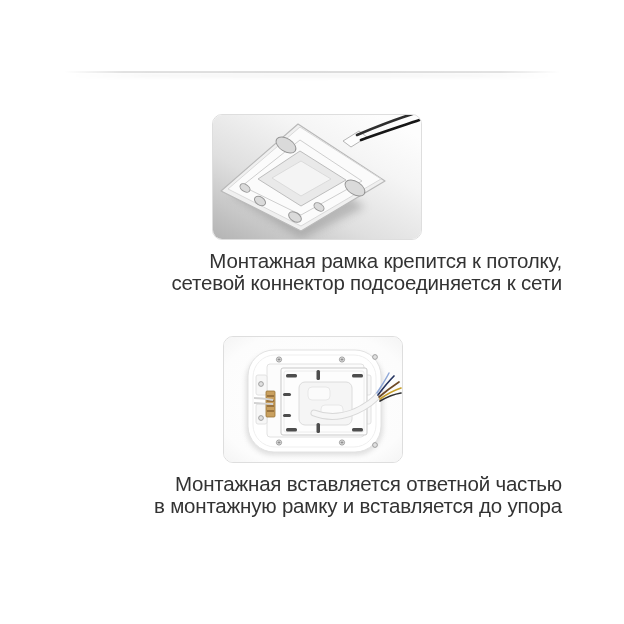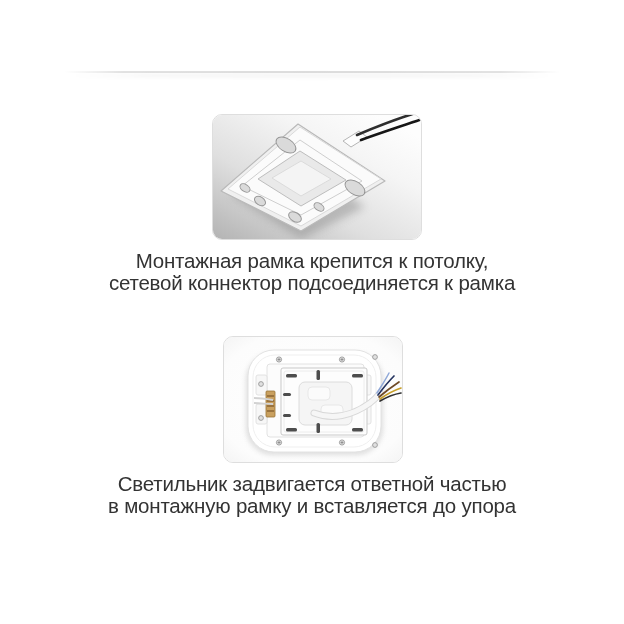--- a/index.html
+++ b/index.html
@@ -16,21 +16,21 @@
   
   .photo-card{position:absolute;background:#fff;border:1px solid #dedede;border-radius:10px;overflow:hidden;}
   .photo-card svg{display:block;}
   .card-1{left:212px;top:114px;width:208px;height:124px;}
   .card-2{left:223px;top:336px;width:178px;height:125px;}
   
   .caption{position:absolute;left:62px;width:500px;margin:0;text-align:center;
     color:#333333;font-size:20.5px;line-height:21.5px;letter-spacing:-0.2px;font-weight:400;}
   .caption-1{top:250px;}
   .caption-2{top:473px;}
-  .caption span{display:block;}
+  .caption span{display:block;text-align:right;}
 </style>
 </head>
 <body>
 
 <div class="canvas">
 
   <div class="divider">
     <div class="divider-line"></div>
     <div class="divider-shadow"></div>
   </div>
@@ -68,21 +68,21 @@
       </g>
       <g fill="none" stroke-linecap="round">
         <path d="M144,20 C165,11 186,3 206,-3" stroke="#2e2e2e" stroke-width="2.6"></path>
         <path d="M148,25 C170,17 192,10 209,4" stroke="#161616" stroke-width="2.6"></path>
       </g>
     </svg>
   </div>
 
   <p class="caption caption-1">
     <span>Монтажная рамка крепится к потолку,</span>
-    <span>сетевой коннектор подсоединяется к рамка</span>
+    <span>сетевой коннектор подсоединяется к сети</span>
   </p>
 
   <div class="photo-card card-2">
     <svg width="178" height="125" viewBox="0 0 178 125">
       <defs>
         <radialGradient id="vg2" cx="0.5" cy="0.5" r="0.8">
           <stop offset="0" stop-color="#ffffff"></stop>
           <stop offset="0.7" stop-color="#fcfcfc"></stop>
           <stop offset="1" stop-color="#efefef"></stop>
         </radialGradient>
@@ -142,17 +142,17 @@
         <path d="M153,56 C158,48 162,42 165,36" stroke="#8fa8d8" stroke-width="1.5"></path>
         <path d="M154,58 C160,50 165,44 170,39" stroke="#25345f" stroke-width="1.7"></path>
         <path d="M155,60 C162,54 169,49 175,45" stroke="#6e4a26" stroke-width="1.7"></path>
         <path d="M156,62 C163,57 171,53 177,51" stroke="#c79f2a" stroke-width="1.7"></path>
         <path d="M156,64 C163,60 171,57 177,56" stroke="#303030" stroke-width="1.7"></path>
       </g>
     </svg>
   </div>
 
   <p class="caption caption-2">
-    <span>Светильник задвигается ответной частью</span>
+    <span>Монтажная вставляется ответной частью</span>
     <span>в монтажную рамку и вставляется до упора</span>
   </p>
 
 </div>
 
 </body></html>

